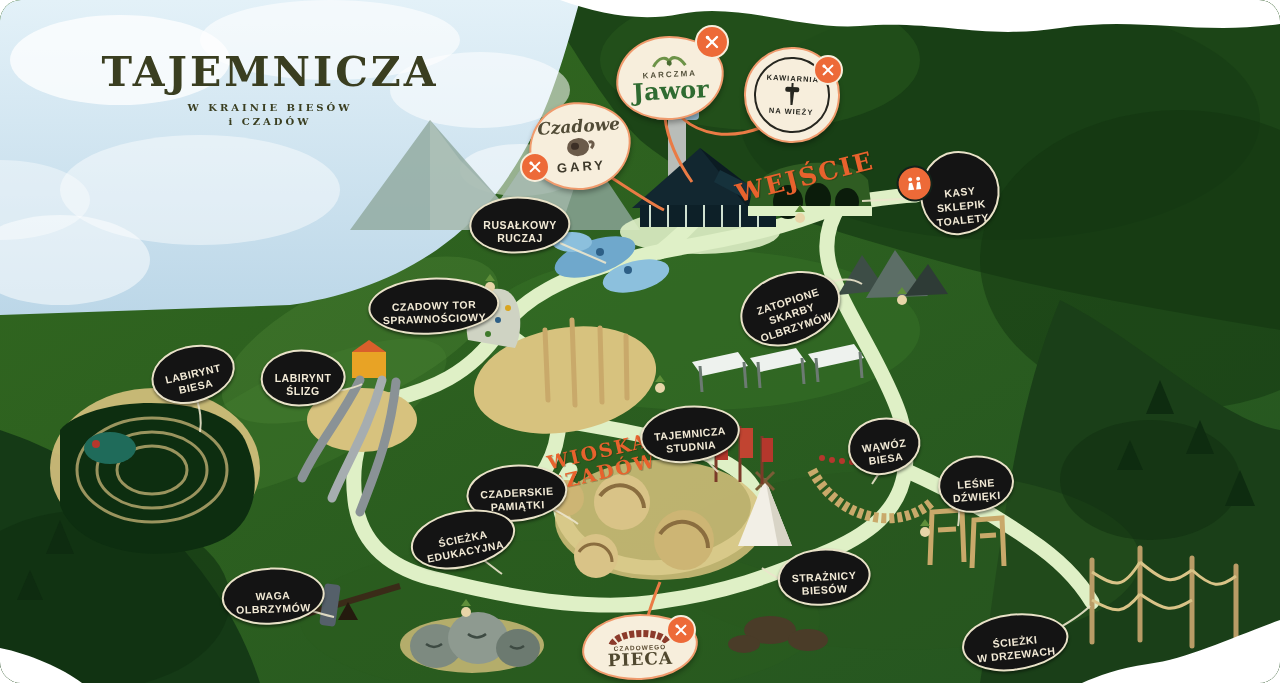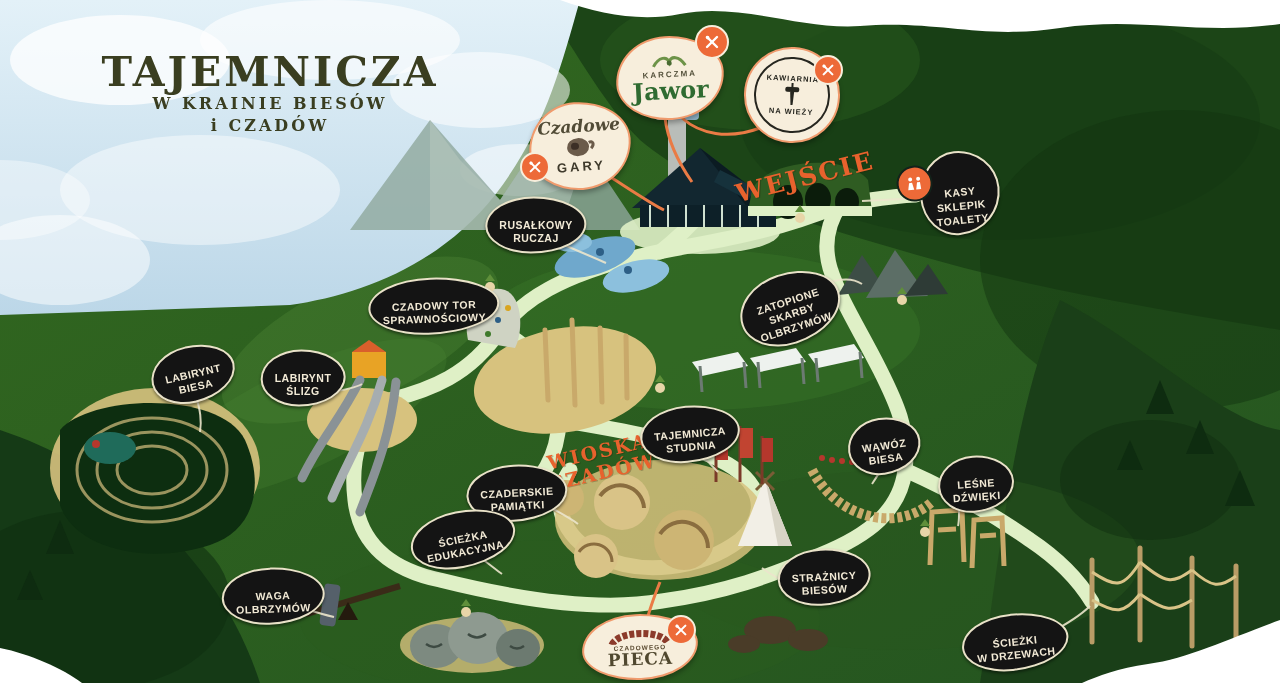--- a/index.html
+++ b/index.html
@@ -1,17 +1,17 @@
 <!DOCTYPE html>
 <html><head>
 <meta charset="utf-8">
 <style>
   html,body{margin:0;padding:0;background:#ffffff;}
   .map{position:relative;width:1280px;height:683px;overflow:hidden;background:#2e6322;
-       font-family:"Liberation Sans",sans-serif;}
+       font-family:"Liberation Sans",sans-serif;border-radius:21px;}
   .layer{position:absolute;left:0;top:0;width:1280px;height:683px;}
 
   
   .bubble{position:absolute;background:#141414;color:#f2ead6;border:2px solid #e9e2c8;
           border-radius:48% 52% 55% 45% / 52% 48% 52% 48%;
           padding:6px 12px;font-weight:bold;font-size:10.5px;line-height:1.3;
           letter-spacing:.5px;text-align:center;white-space:pre-line;
           transform:translate(-50%,-50%) rotate(var(--r,0deg));
           box-shadow:0 2px 3px rgba(0,0,0,.45);z-index:30;cursor:pointer;}
   .bubble .wc{position:absolute;left:-24px;top:8px;width:32px;height:32px;border-radius:50%;
@@ -42,21 +42,21 @@
   .olabel{position:absolute;color:#e8622d;font-family:"DejaVu Serif",serif;font-weight:bold;
           text-align:center;white-space:pre-line;z-index:25;
           transform:translate(-50%,-50%) rotate(var(--r,0deg));
           text-shadow:1px 1px 0 rgba(40,20,5,.25);}
 
   
   .title{position:absolute;left:85px;top:52px;width:370px;text-align:center;z-index:25;
          color:#3a3e20;font-family:"DejaVu Serif",serif;}
   .title .t1{font-size:41px;font-weight:bold;letter-spacing:3px;line-height:1;}
   .title .t2{font-size:52px;font-weight:bold;letter-spacing:6px;line-height:.95;margin-top:-2px;}
-  .title .sub{font-size:16px;font-weight:bold;letter-spacing:3px;margin-top:0;line-height:1.4;white-space:pre-line;}
+  .title .sub{font-size:10px;font-weight:bold;letter-spacing:3px;margin-top:8px;line-height:1.4;white-space:pre-line;}
 </style>
 </head>
 <body>
 
 <div class="map">
 
   <svg class="layer" viewBox="0 0 1280 683">
     <defs>
       <linearGradient id="sky" x1="0" y1="0" x2="0" y2="1">
         <stop offset="0" stop-color="#e3f1f8"></stop>
@@ -448,21 +448,21 @@
         <circle cx="5" cy="2.5" r="2"></circle>
           <path d="M2,13 L3.5,6 h3 L8,13 Z"></path>
         <circle cx="13" cy="2.5" r="2"></circle>
           <path d="M10,13 L11.5,6 h3 L15,13 Z"></path>
       </svg>
     </span>
     <span>KASY
 SKLEPIK
 TOALETY</span>
   </div>
-  <div class="bubble" style="left:536px;top:225px">
+  <div class="bubble" style="left:520px;top:225px">
     <span>RUSAŁKOWY
 RUCZAJ</span>
   </div>
   <div class="bubble" style="left:434px;top:306px;--r:-2deg">
     <span>CZADOWY TOR
 SPRAWNOŚCIOWY</span>
   </div>
   <div class="bubble" style="left:790px;top:308px;--r:-18deg">
     <span>ZATOPIONE
 SKARBY

